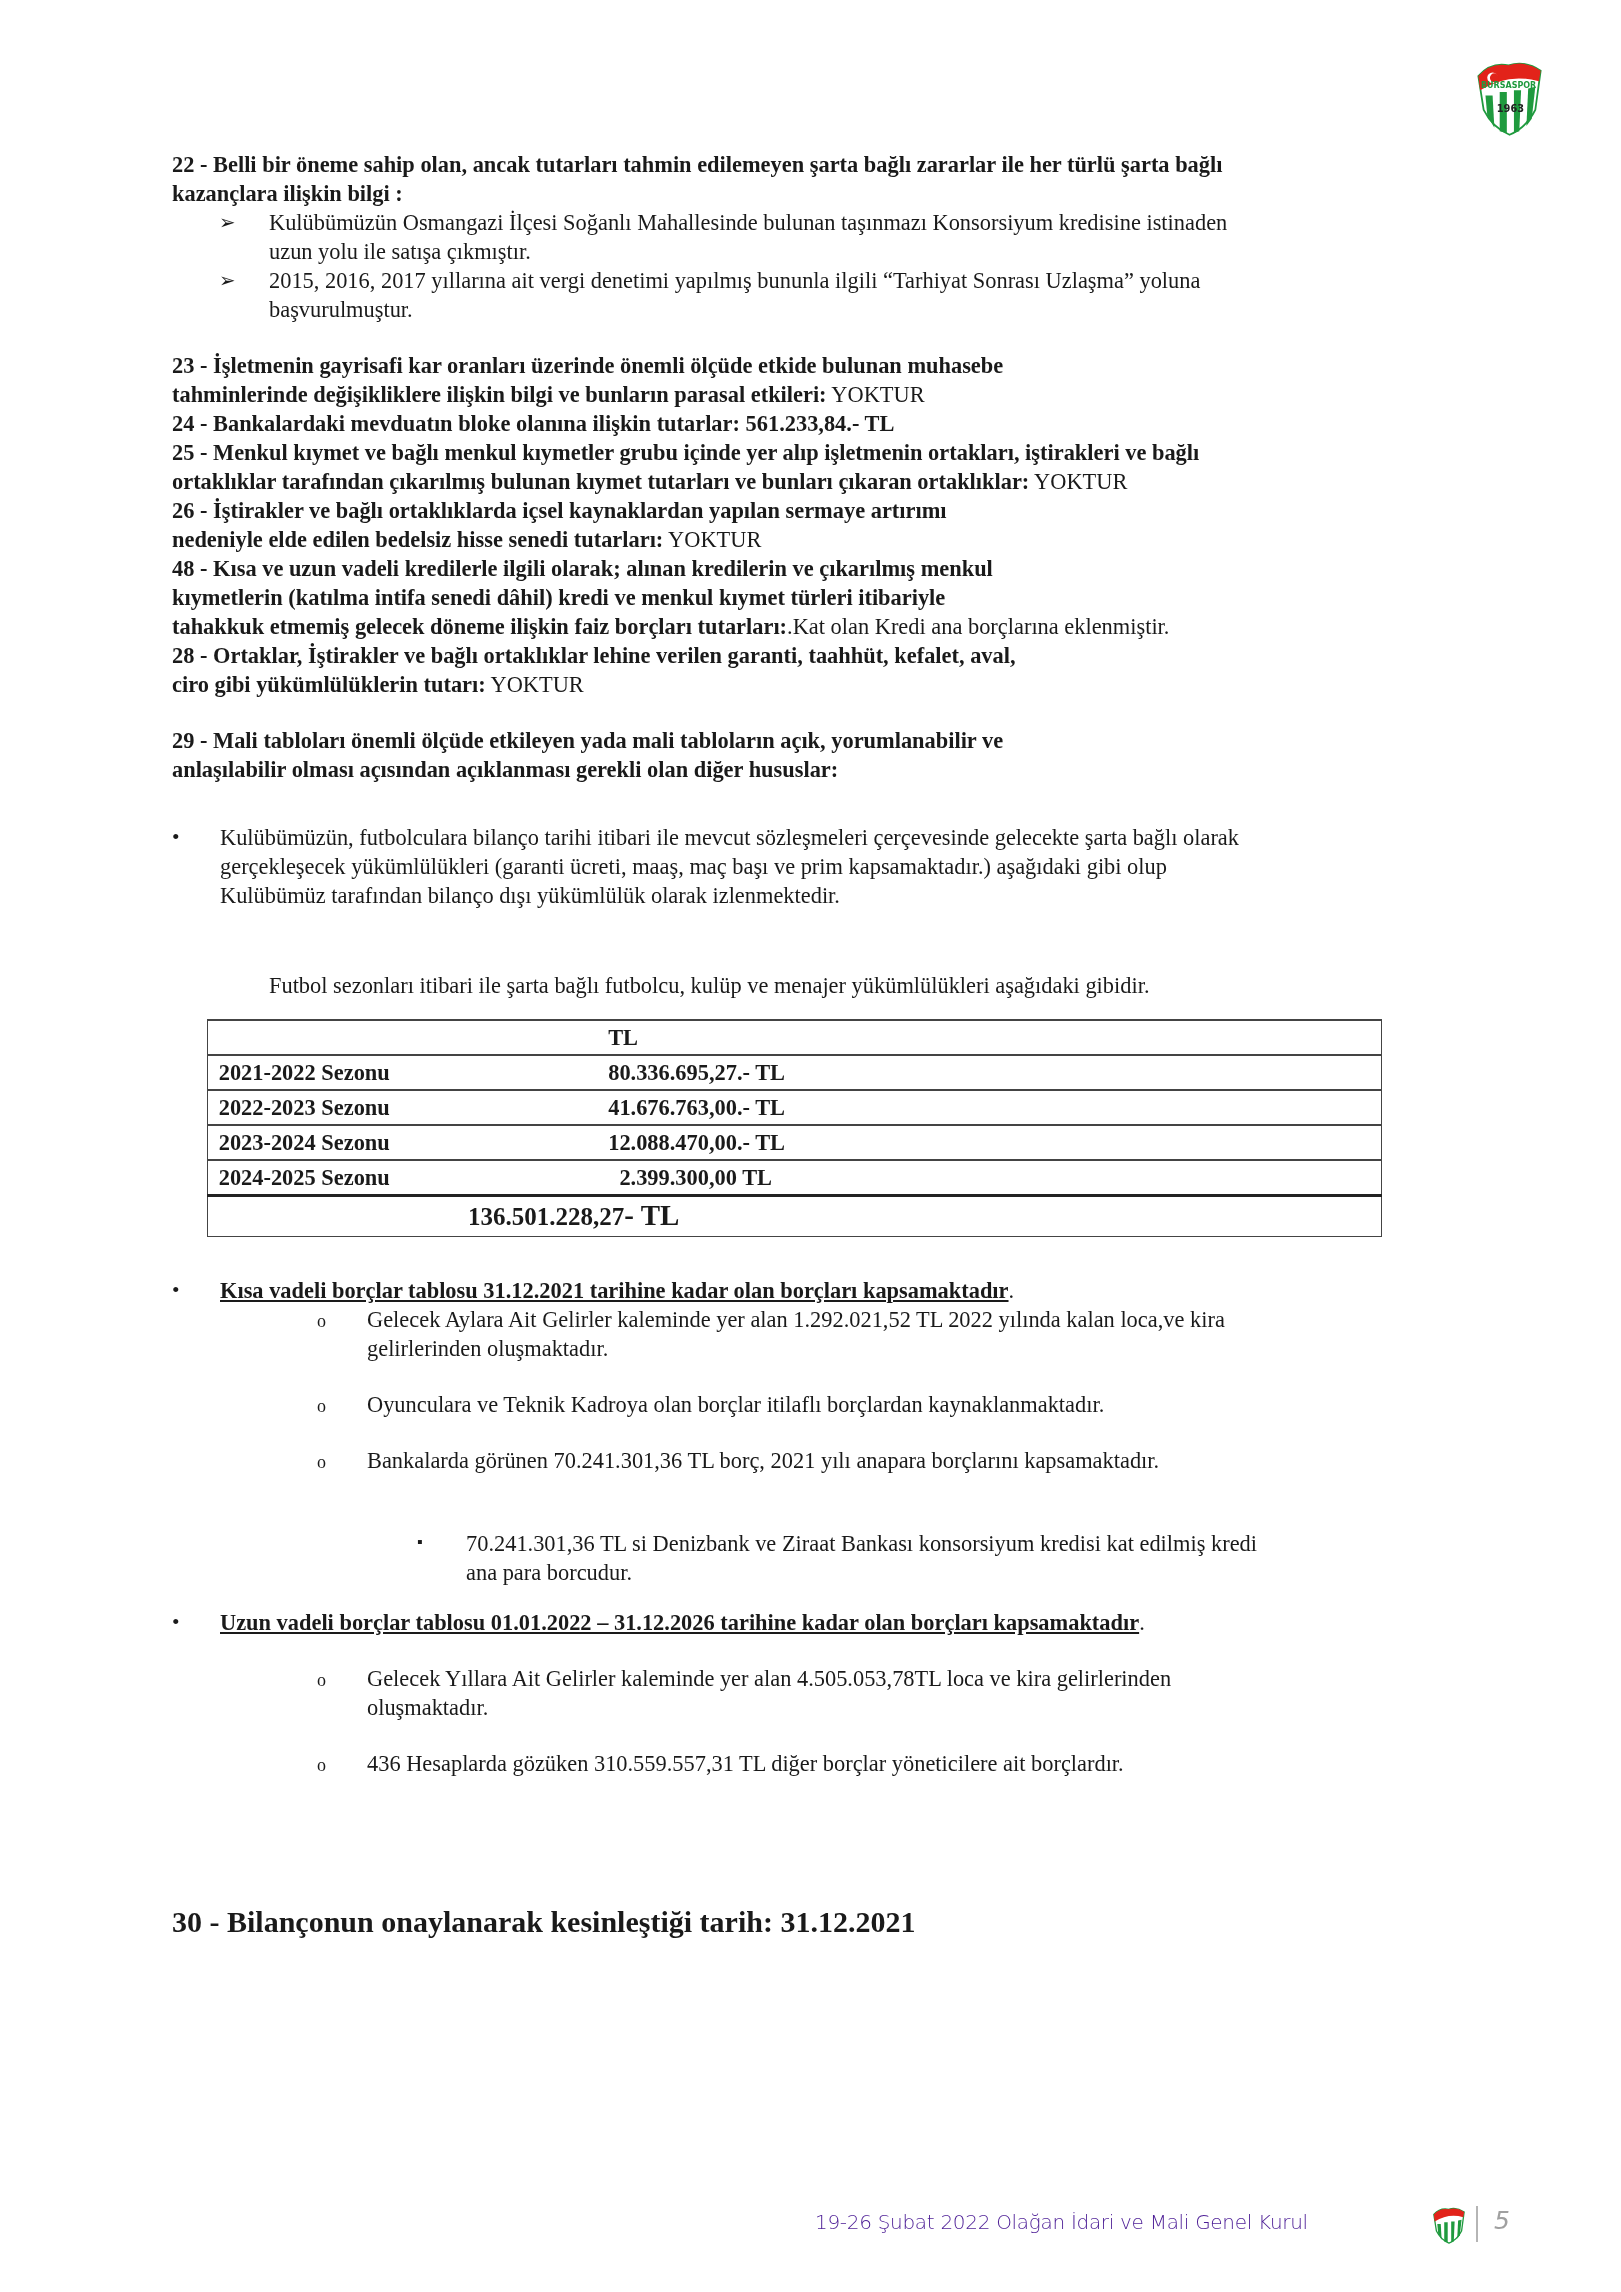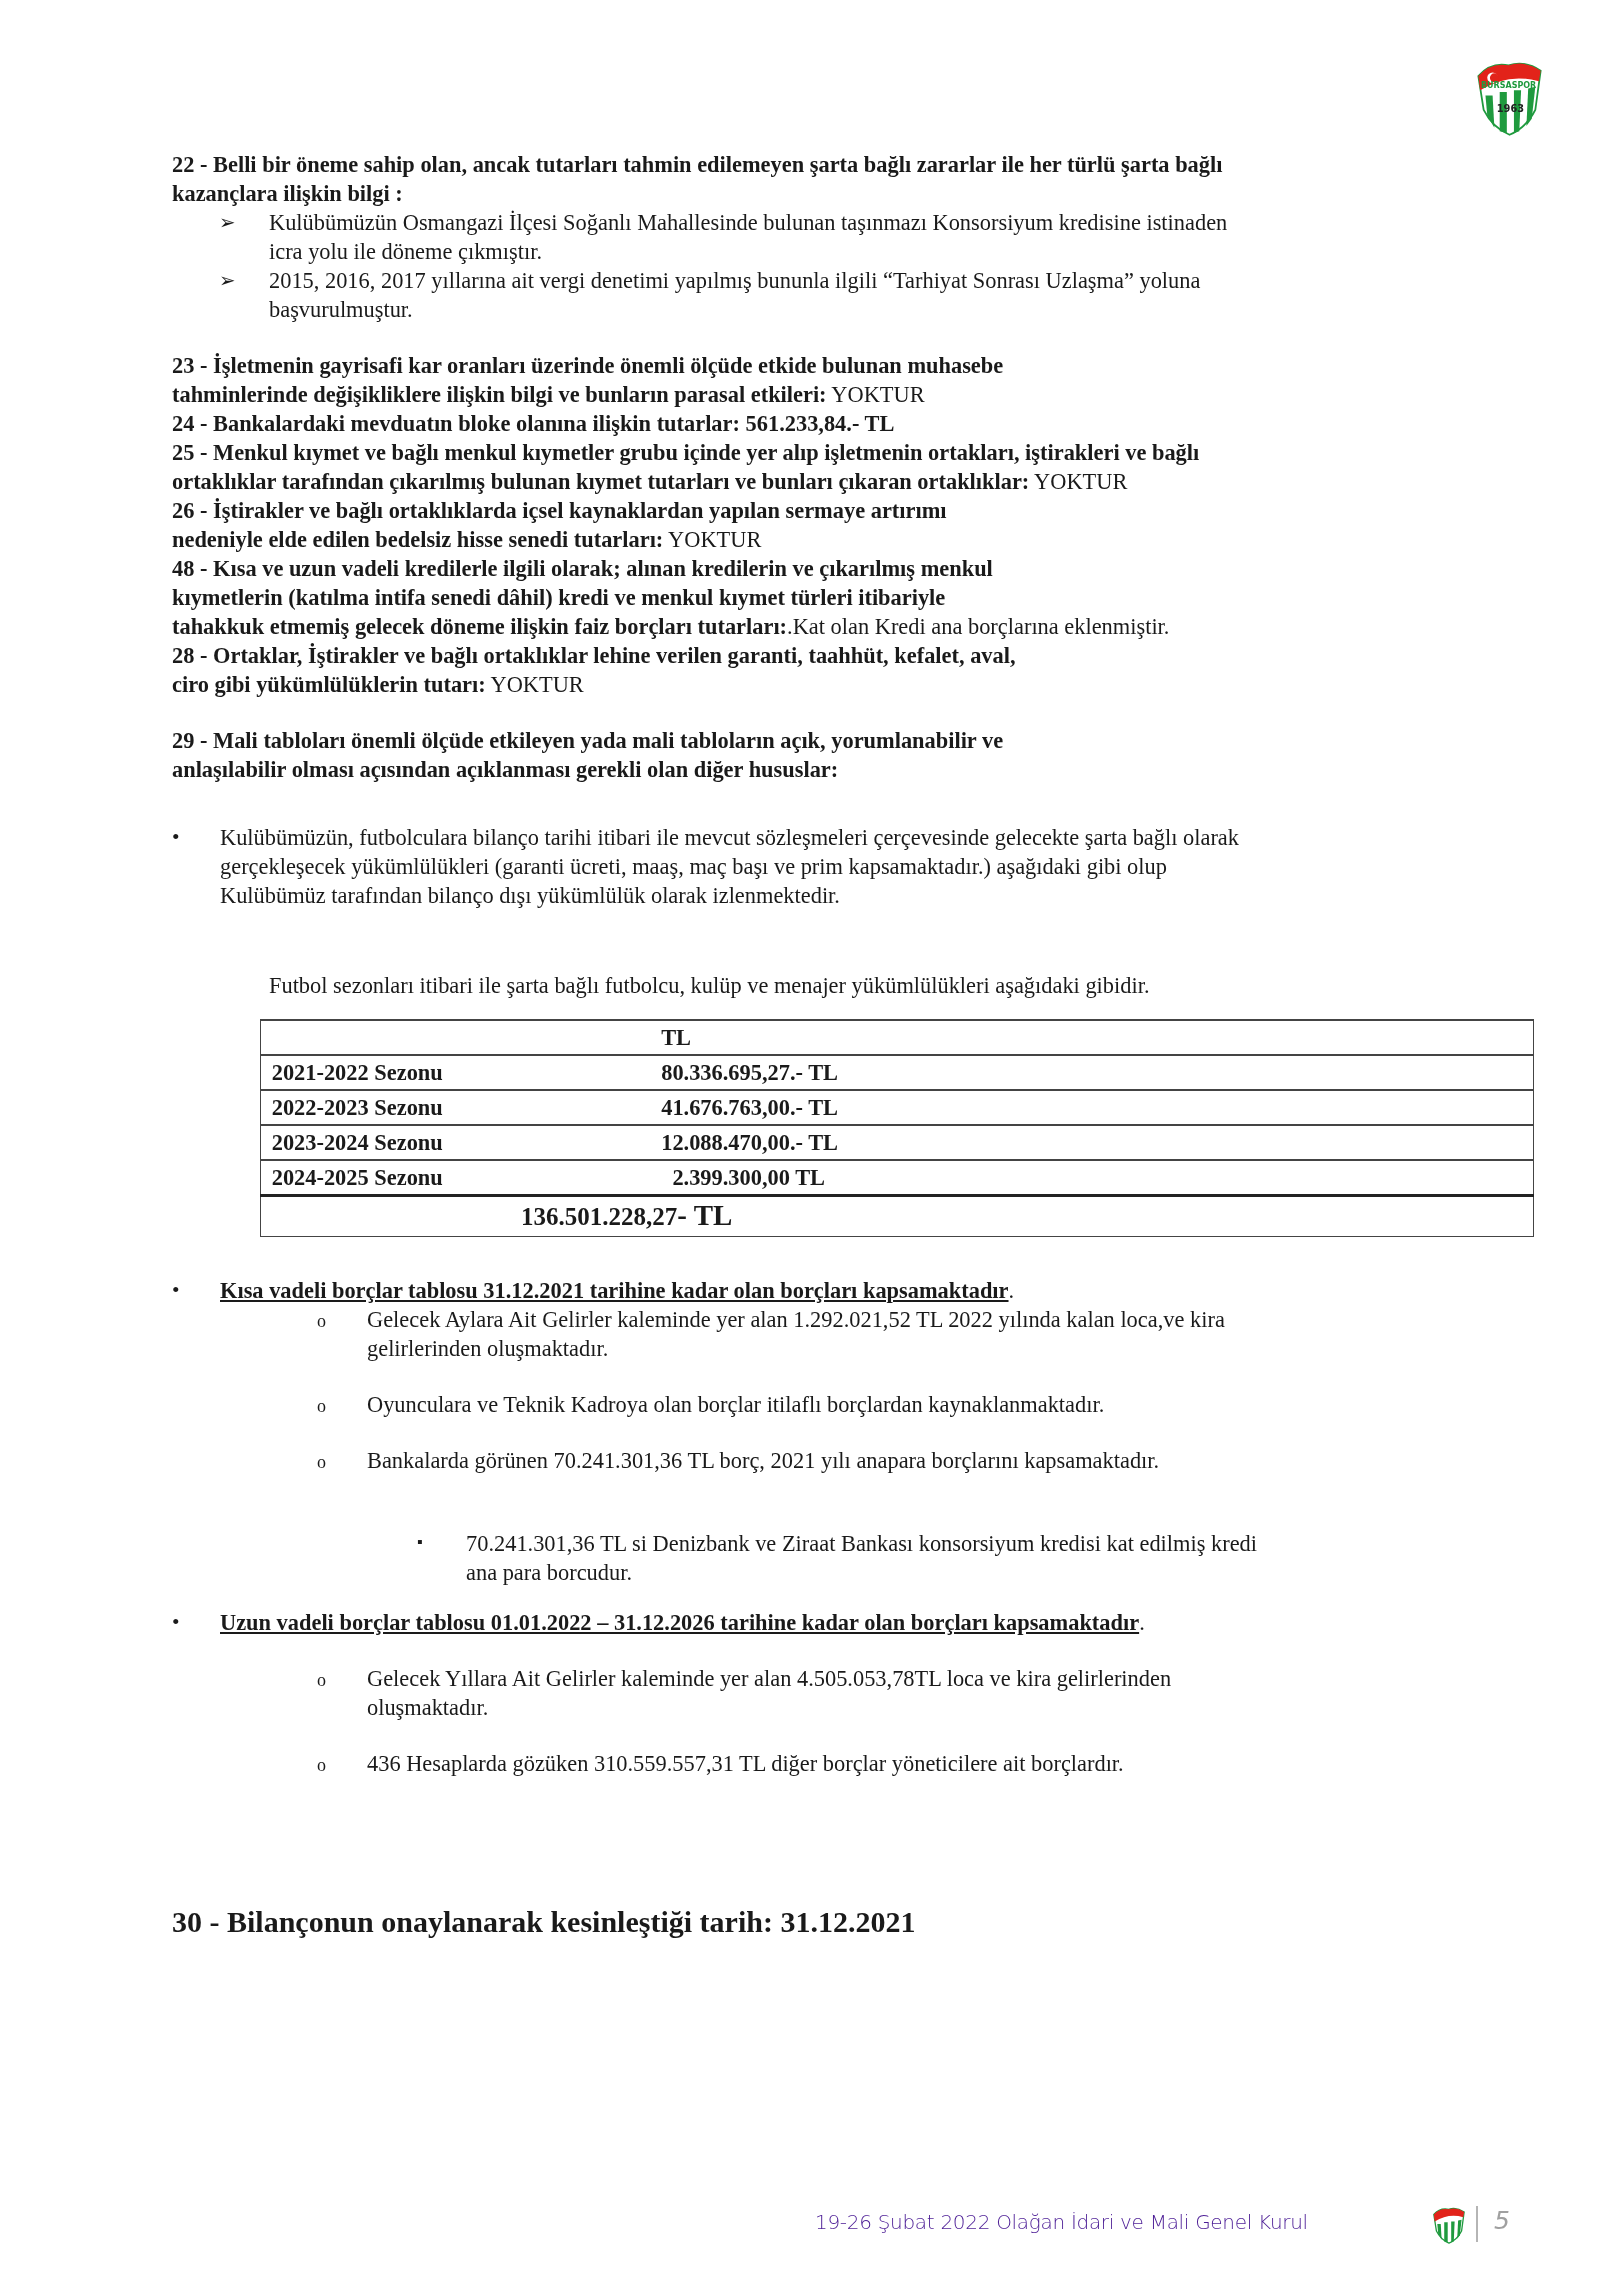--- a/index.html
+++ b/index.html
@@ -22,21 +22,21 @@
   .arrow-item .mk { position: absolute; left: 47px; top: 0; font-size: 19.7px; }
   .dot-item { position: relative; padding-left: 48px; }
   .dot-item .mk { position: absolute; left: 0; top: 0; font-size: 21.5px; }
   .indent-note { padding-left: 97px; margin-top: 41px; }
   .circ-item { position: relative; padding-left: 195px; }
   .circ-item .mk { position: absolute; left: 145px; top: 1.8px; font-size: 18px; }
   .sq-item { position: relative; padding-left: 294px; }
   .sq-item .mk { position: absolute; left: 245px; top: -1.8px; font-size: 16px; }
   .u { text-decoration: underline; font-weight: bold; text-align: center; }
   table.seasons {
-    margin-left: 88px; width: 1274px; border-collapse: collapse;
+    margin-left: 35px; width: 1175px; border-collapse: collapse;
     font-weight: bold; font-size: 22.4px;
   }
   table.seasons td { border-top: 2.7px solid #444; border-bottom: 0; height: 35px; padding: 0 10.7px; vertical-align: middle; }
   table.seasons tr td:first-child { border-left: 1.8px solid #444; width: 390px; }
   table.seasons tr td:last-child { border-right: 1.8px solid #444; }
   table.seasons tr.total td { border: 1.8px solid #444; border-top: 3.6px solid #222; height: 41px; font-size: 25px; }
   table.seasons tr.total td .tl { font-size: 29px; }
   .final-head { font-size: 30px; font-weight: bold; line-height: 36px; margin-top: 47px; }
   .footer { position: absolute; top: 2210px; left: 815px; width: 716px; height: 36px; }
   .footer .txt { position: absolute; left: 0; top: 0; font-family: "DejaVu Sans", sans-serif; font-weight: 200; font-size: 20px; color: #4c1d95; letter-spacing: -0.3px; }
@@ -63,21 +63,21 @@
   </svg>
 
   <div class="content">
 
     <div>
       <span class="blk b">22 - Belli bir öneme sahip olan, ancak tutarları tahmin edilemeyen şarta bağlı zararlar ile her türlü şarta bağlı</span>
       <span class="blk b">kazançlara ilişkin bilgi :</span>
       <div class="arrow-item">
         <span class="mk">➢</span>
         <span class="blk">Kulübümüzün Osmangazi İlçesi Soğanlı Mahallesinde bulunan taşınmazı Konsorsiyum kredisine istinaden</span>
-        <span class="blk">icra yolu ile döneme çıkmıştır.</span>
+        <span class="blk">uzun yolu ile satışa çıkmıştır.</span>
       </div>
       <div class="arrow-item">
         <span class="mk">➢</span>
         <span class="blk">2015, 2016, 2017 yıllarına ait vergi denetimi yapılmış bununla ilgili “Tarhiyat Sonrası Uzlaşma” yoluna</span>
         <span class="blk">başvurulmuştur.</span>
       </div>
     </div>
 
     <div class="gap-sm"></div>
 

